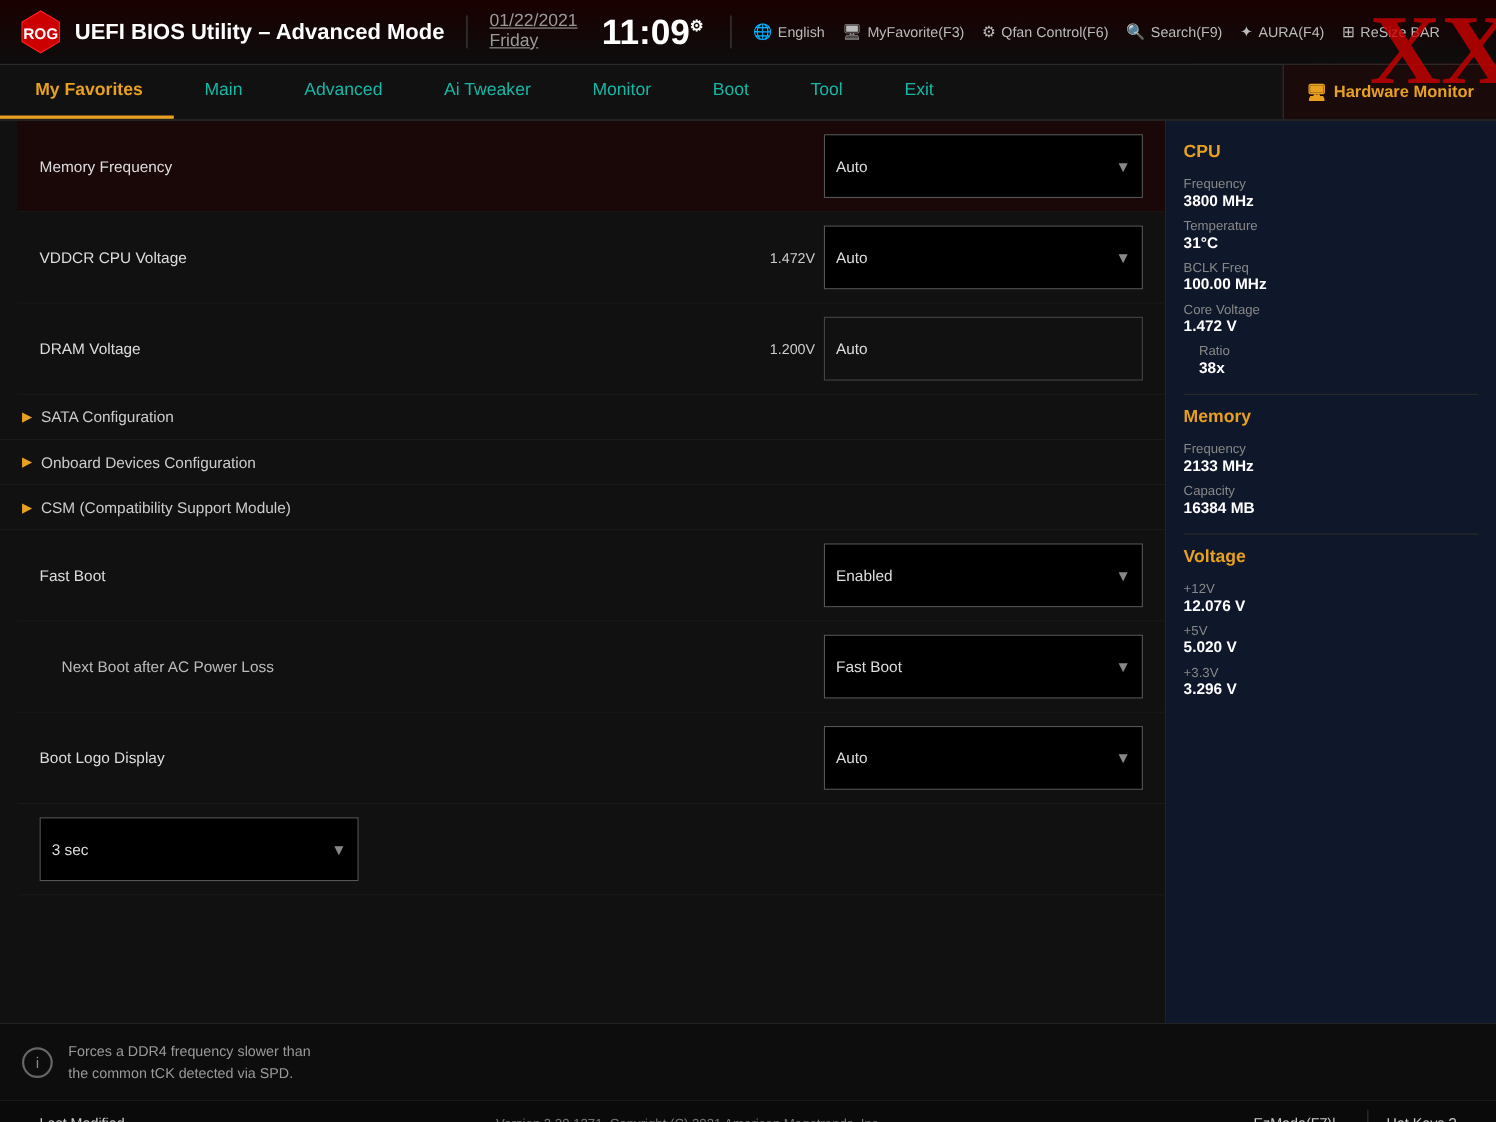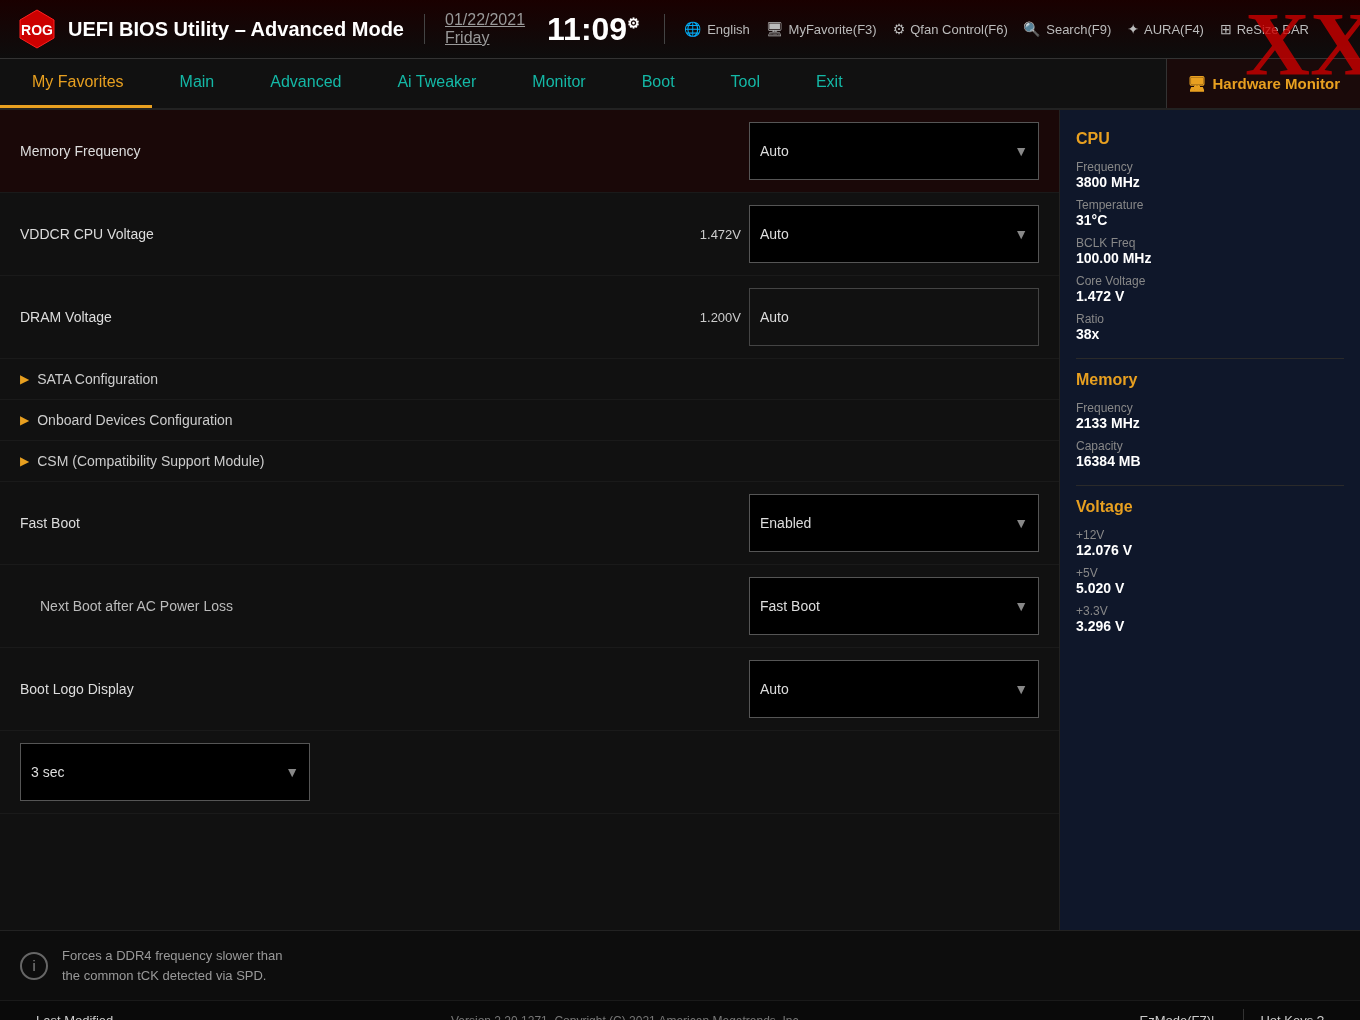--- a/index.html
+++ b/index.html
@@ -110,21 +110,21 @@
       padding: 14px 28px;
       font-size: 16px;
       color: #14b8a6;
       cursor: pointer;
       border-bottom: 3px solid transparent;
       white-space: nowrap;
     }
     .nav-item.active {
       color: #e8a020;
       border-bottom: 3px solid #e8a020;
-      font-weight: 400;
+      font-weight: 700;
       padding-left: 32px;
     }
     .nav-separator {
       flex: 1;
     }
     .hardware-monitor-tab {
       display: flex;
       align-items: center;
       gap: 6px;
       padding: 14px 20px;
@@ -152,20 +152,21 @@
       border-right: 1px solid #222;
     }
 
     
     .setting-row {
       display: flex;
       align-items: center;
       padding: 12px 20px;
       border-bottom: 1px solid #1a1a1a;
       min-height: 50px;
+      margin-left: 16px;
     }
     .setting-row.highlighted {
       background: #1a0808;
     }
     .setting-label {
       flex: 1;
       color: #ddd;
       font-size: 14px;
     }
     .setting-label.sub {
@@ -493,21 +494,21 @@
           <div class="hw-item-value">31°C</div>
         </div>
         <div>
           <div class="hw-item-label">BCLK Freq</div>
           <div class="hw-item-value">100.00 MHz</div>
         </div>
         <div>
           <div class="hw-item-label">Core Voltage</div>
           <div class="hw-item-value">1.472 V</div>
         </div>
-        <div style="grid-column: 1 / -1;">
+        <div style="grid-column: 1 / -1; margin-left: 14px;">
           <div class="hw-item-label">Ratio</div>
           <div class="hw-item-value">38x</div>
         </div>
       </div>
     </div>
 
     <hr class="hw-divider">
 
     <div>
       <div class="hw-section-title">Memory</div>

